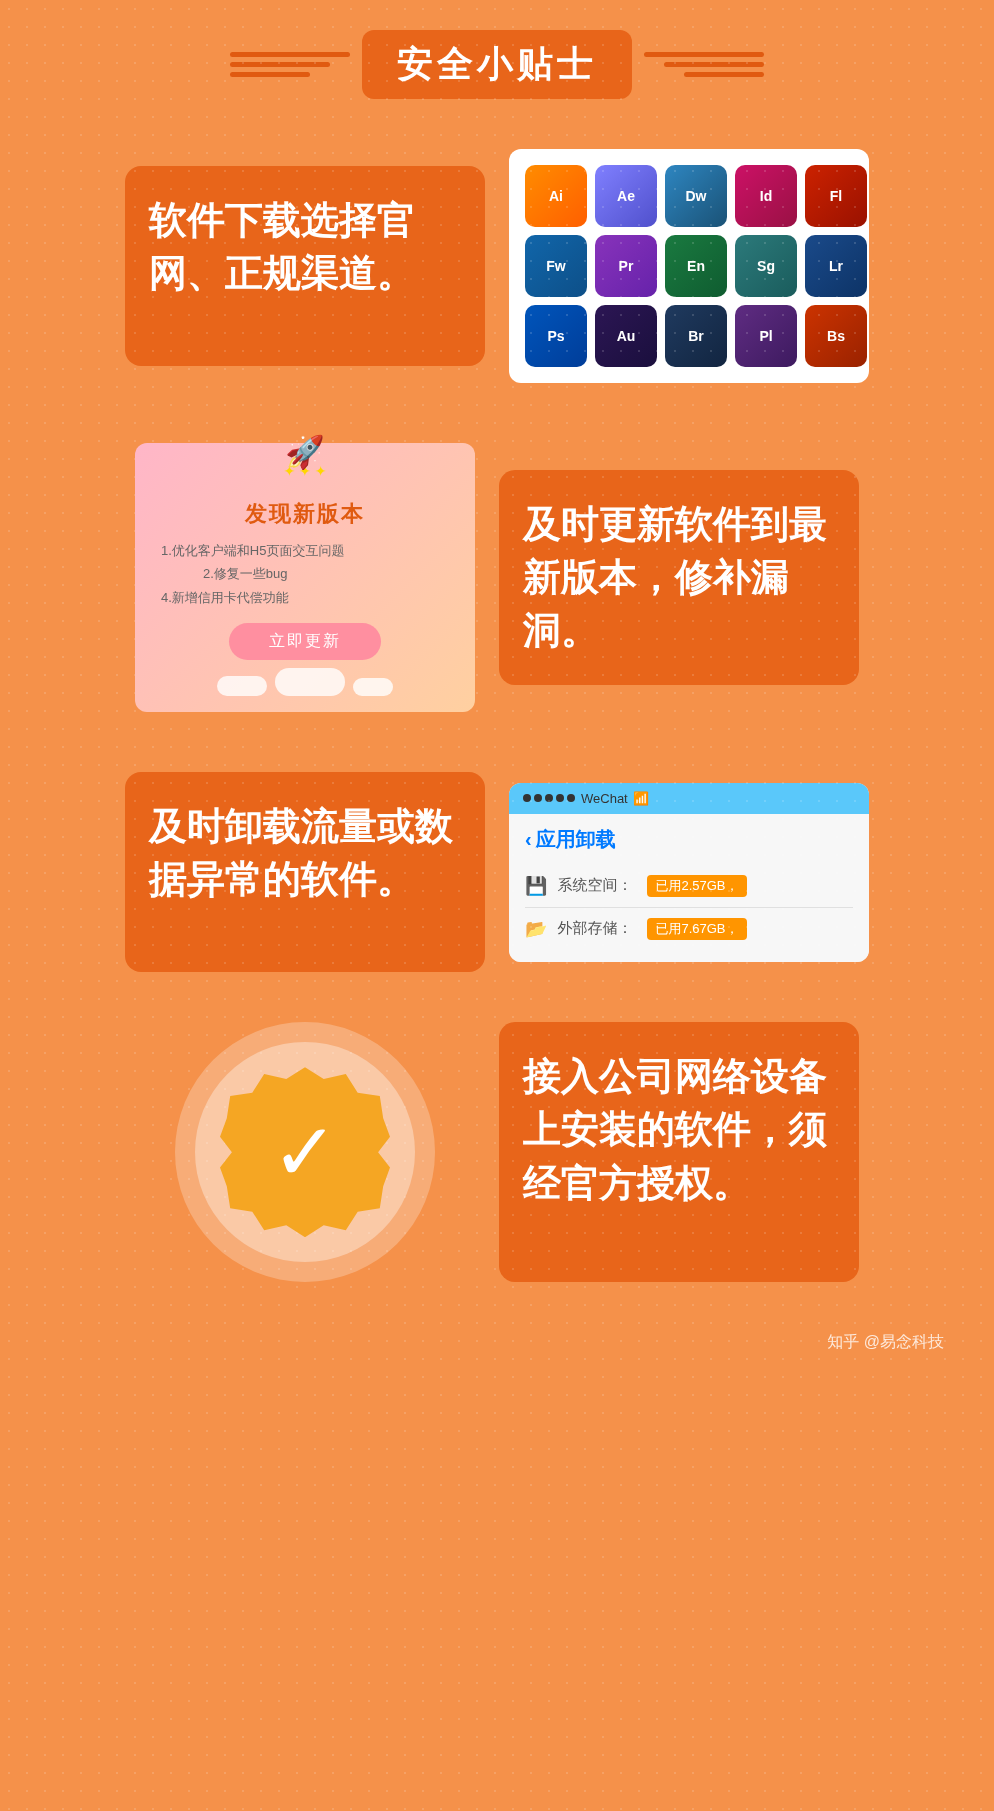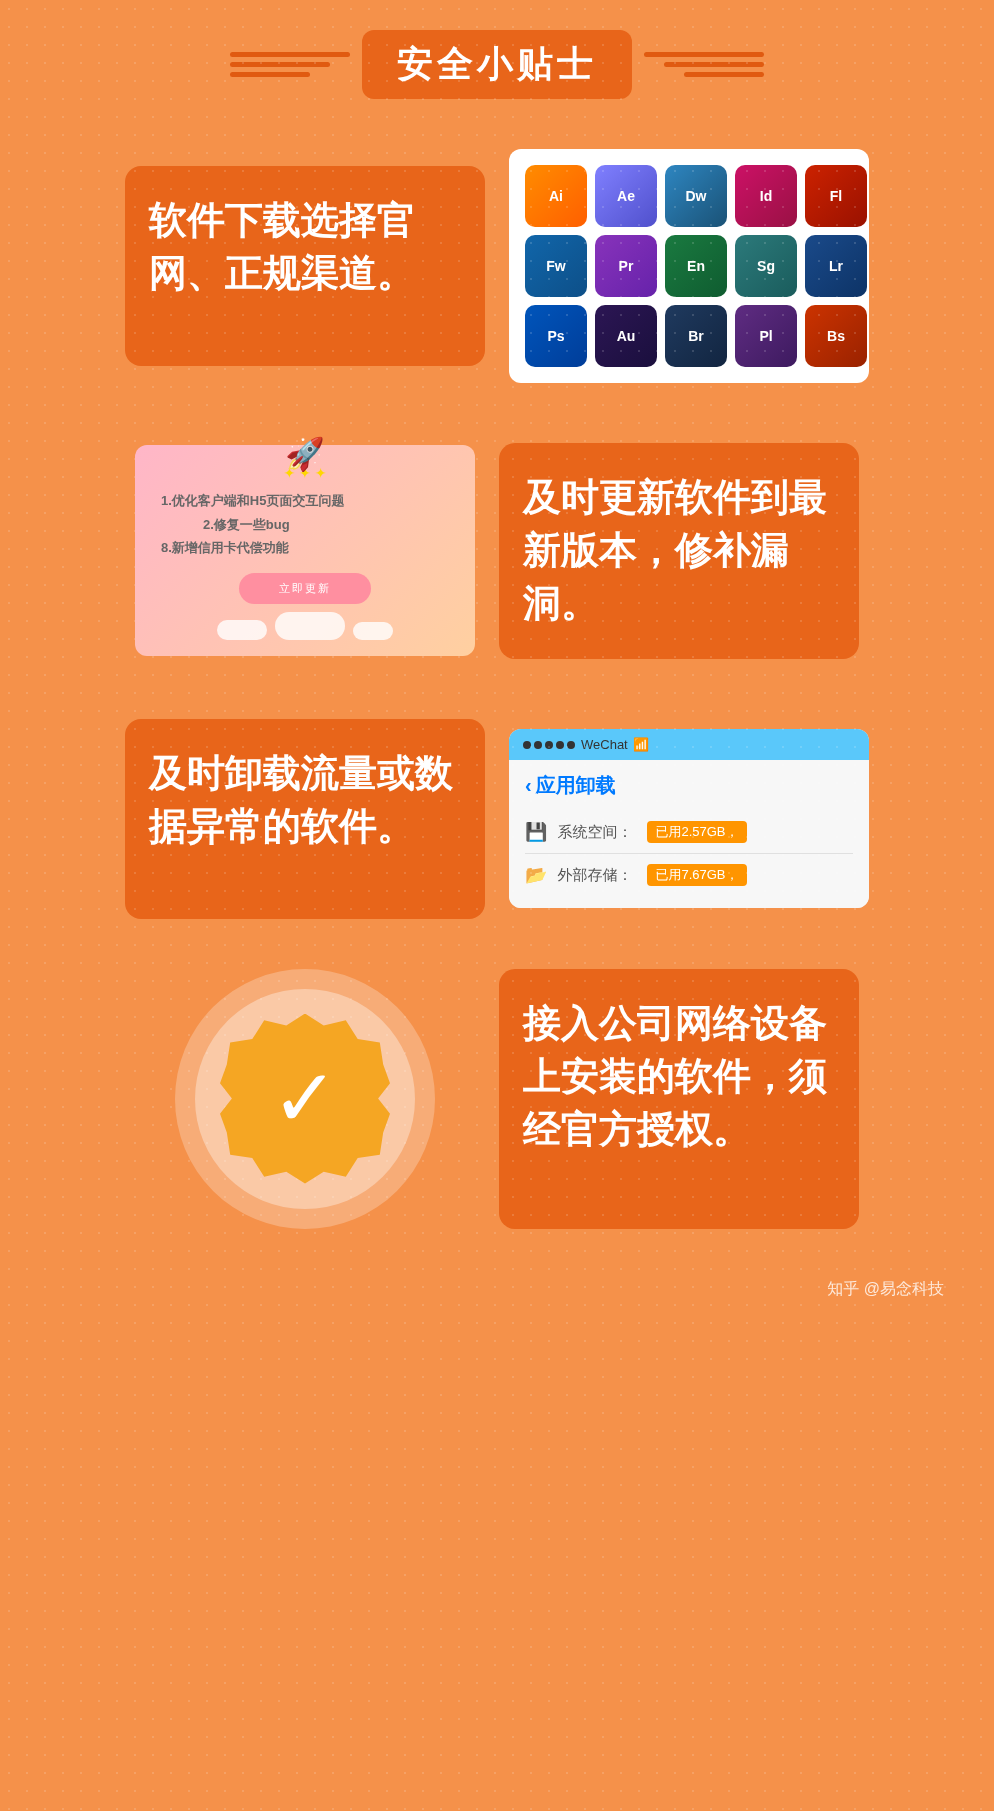--- a/index.html
+++ b/index.html
@@ -134,29 +134,28 @@
       font-size: 14px;
       margin-bottom: 8px;
     }
     .update-card-list {
       text-align: left;
       font-size: 13px;
       color: #666;
       line-height: 1.8;
       margin-bottom: 14px;
       padding: 0 10px;
-      font-weight: bold;
     }
     .update-btn {
       background: #FF8FA0;
       color: white;
       border: none;
       border-radius: 20px;
       padding: 8px 40px;
-      font-size: 11px;
+      font-size: 16px;
       cursor: pointer;
       letter-spacing: 2px;
     }
     .update-card-clouds {
       display: flex;
       gap: 8px;
       align-items: flex-end;
       justify-content: center;
       margin-top: 8px;
     }
@@ -309,24 +308,25 @@
         <div class="adobe-icon" style="background: linear-gradient(135deg, rgb(95, 44, 130), rgb(61, 26, 95));">Pl</div>
         <div class="adobe-icon" style="background: linear-gradient(135deg, rgb(204, 51, 0), rgb(153, 34, 0));">Bs</div>
       </div>
   </div>
 </div>
 
 <div class="section-row">
   <div class="update-card">
     <div class="rocket-icon">🚀</div>
     <div class="update-card-stars">✦ ✦ ✦</div>
+    <div class="update-card-title">发现新版本</div>
     <ul class="update-card-list" id="update-list">
         <li style="list-style: none;">1.优化客户端和H5页面交互问题</li>
         <li style="list-style: none; margin-left: 42px;">2.修复一些bug</li>
-        <li style="list-style: none;">8.新增信用卡代偿功能</li>
+        <li style="list-style: none;">4.新增信用卡代偿功能</li>
       </ul>
     <button class="update-btn">立即更新</button>
     <div class="update-card-clouds">
       <div class="cloud" style="width:50px;height:20px;"></div>
       <div class="cloud" style="width:70px;height:28px;"></div>
       <div class="cloud" style="width:40px;height:18px;"></div>
     </div>
   </div>
   <div class="orange-box">及时更新软件到最新版本，修补漏洞。</div>
 </div>

